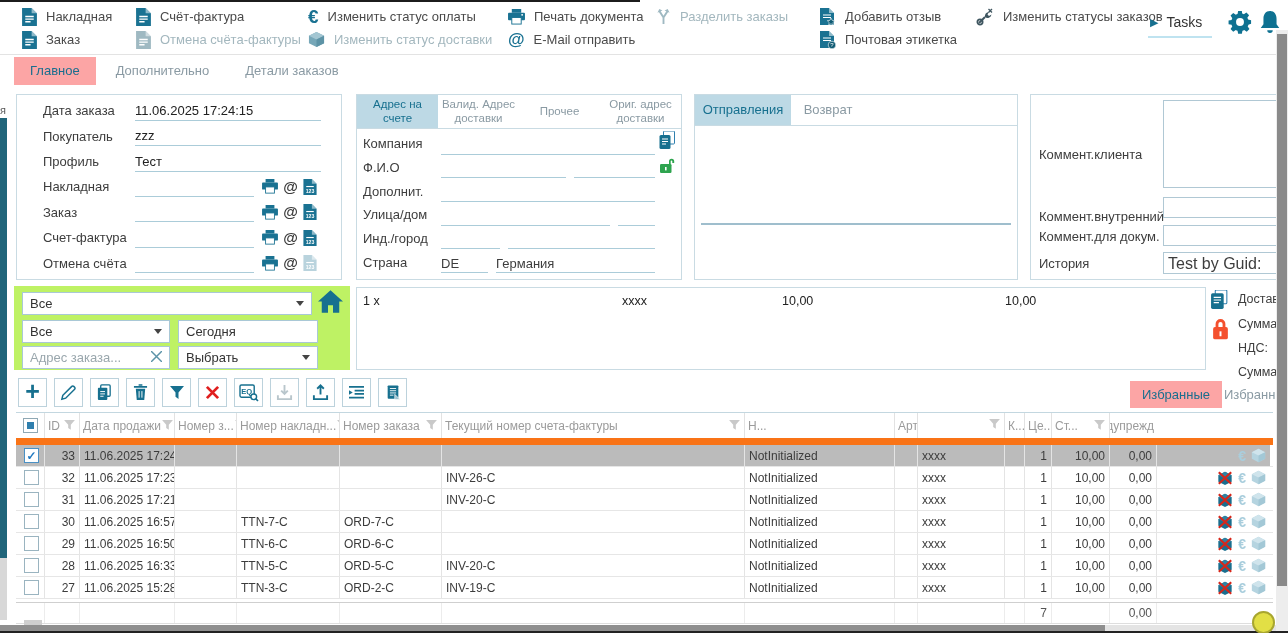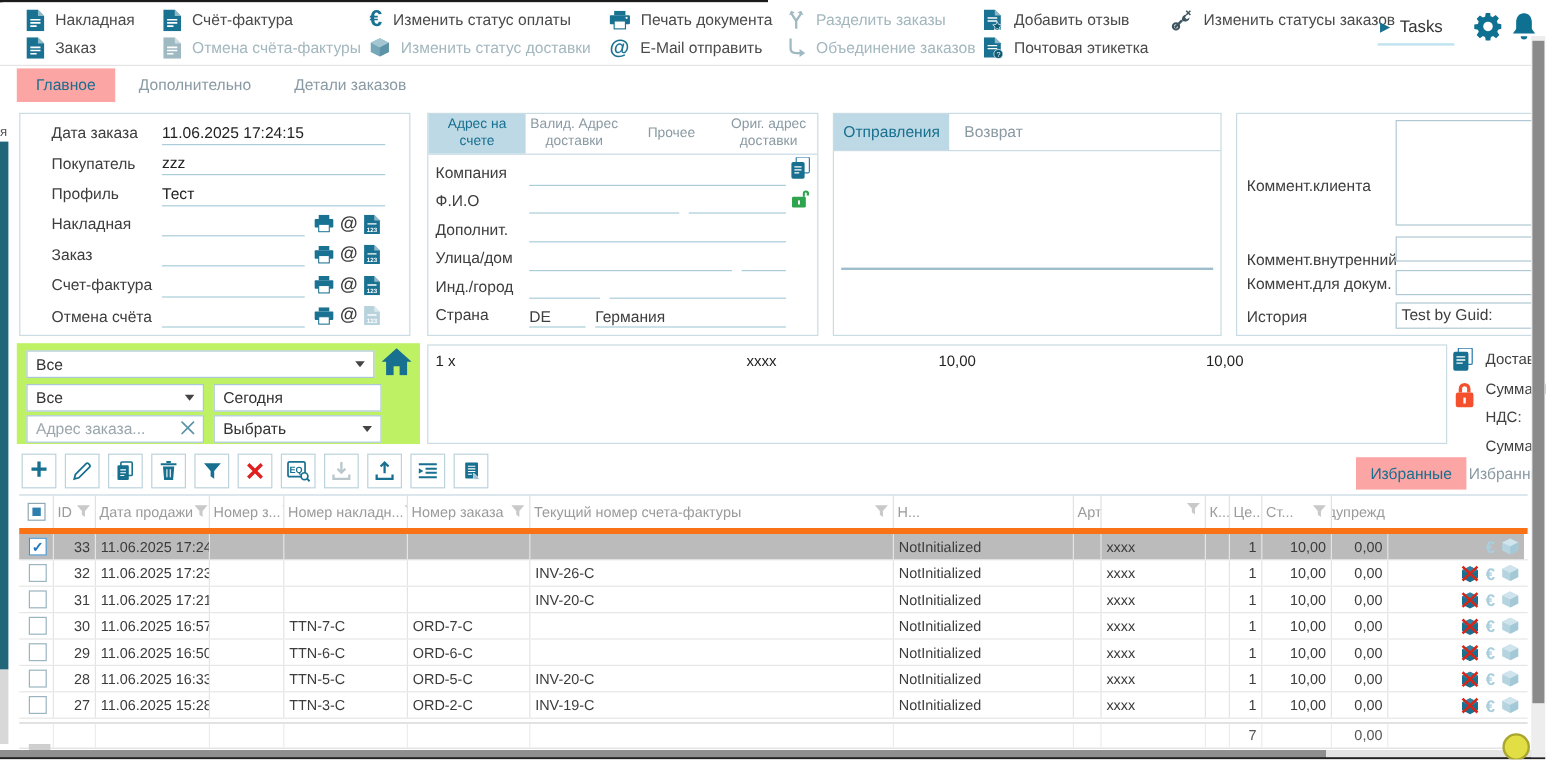--- a/index.html
+++ b/index.html
@@ -56,21 +56,21 @@
   .arow{flex:1;display:flex;align-items:flex-end;gap:8px;padding-bottom:2px;}
   .alabel{width:70px;font-size:13px;color:#3d3d3d;flex:0 0 auto;align-self:center;}
   .aval{border-bottom:1px solid #abccd9;font-size:13px;height:17px;line-height:17px;}
   .addr-side{position:absolute;right:5px;top:36px;display:flex;flex-direction:column;gap:6px;align-items:center;}
 
   .p-ship{left:694px;width:324px;}
   .ship-div{position:absolute;left:6px;right:6px;top:128px;border-top:2px solid #9fbecd;}
 
   .p-comm{left:1030px;width:254px;}
   .clabel{position:absolute;left:8px;font-size:13px;color:#3d3d3d;white-space:nowrap;}
-  .cbox{position:absolute;left:132px;background:#fff;border:1px solid #b0c8d4;font-size:13px;
+  .cbox{position:absolute;left:132px;background:#fff;border:1px solid #b0c8d4;font-size:16px;
         padding:2px 4px;box-sizing:border-box;white-space:nowrap;overflow:hidden;}
 
   
   .filterbox{position:absolute;left:14px;top:286px;width:336px;height:84px;background:#bef264;}
   .fselect,.finput{position:absolute;height:23px;background:#fff;border:1px solid #a9c8d6;box-sizing:border-box;
         font-size:13px;color:#333;display:flex;align-items:center;padding:0 7px;cursor:pointer;}
   .fselect .arr{margin-left:auto;width:0;height:0;border-left:4.5px solid transparent;
         border-right:4.5px solid transparent;border-top:5.5px solid #444;}
   .placeholder{color:#9aa7ad;}
   .clr-x{margin-left:auto;cursor:pointer;}
@@ -87,21 +87,21 @@
   .gbar{position:absolute;left:18px;top:378px;display:flex;gap:7px;}
   .gbtn{width:29px;height:29px;border:1px solid #bcd2dc;background:#fff;display:flex;align-items:center;
         justify-content:center;box-sizing:border-box;cursor:pointer;color:#17708f;}
   .gbtn.disabled{color:#b9c6cc;}
   .gplus{font-size:25px;font-weight:bold;color:#17708f;line-height:20px;margin-top:-3px;}
   .gridtabs{position:absolute;top:381px;height:29px;}
 
   
   .grid{display:grid;grid-template-columns:29px 35px 95px 62px 103px 102px 303px 150px 23px 87px 20px 27px 58px 47px 113px;}
   .thead{position:absolute;left:16px;top:412px;width:1257px;height:33px;box-sizing:border-box;
-         border-top:1px solid #c3d7e0;border-bottom:5px solid #f97316;background:#fff;}
+         border-top:1px solid #c3d7e0;border-bottom:7px solid #f97316;background:#fff;}
   .th{display:flex;align-items:center;font-size:12px;color:#9b9b9b;padding:0 3px;border-right:1px solid #e2e2e2;
       overflow:hidden;white-space:nowrap;cursor:pointer;}
   .th .fun{margin-left:auto;flex:0 0 auto;}
   .th.raised{align-items:flex-start;padding-top:5px;}
   .tbody{position:absolute;left:16px;top:445px;width:1257px;}
   .trow{height:21px;border-bottom:1px solid #e6e6e6;cursor:pointer;}
   .td{font-size:12px;color:#3c3c3c;border-right:1px solid #e4e4e4;padding:0 4px;display:flex;align-items:center;
       white-space:nowrap;overflow:hidden;box-sizing:border-box;}
   .num{justify-content:flex-end;}
   .trow.selected .td{background:#bbbbbb;}
@@ -212,27 +212,20 @@
 
     <div class="tgroup" style="left:656px">
       <div class="titem disabled">
         <svg class="ic" width="15" height="17" viewBox="0 0 16 18">
             <path d="M8 17v-7L3.5 3M8 10l4.5-7" stroke="currentColor" stroke-width="2" fill="none"></path>
             <path d="M1.5 5L3.5 1l3.4 1.6z" fill="currentColor"></path>
             <path d="M14.5 5L12.5 1l-3.4 1.6z" fill="currentColor"></path>
           </svg>
         <span class="lbl">Разделить заказы</span>
       </div>
-      <div class="titem disabled">
-        <svg class="ic" width="15" height="17" viewBox="0 0 16 18">
-            <path d="M3 1v9c0 3 2 4 5 4h4" stroke="currentColor" stroke-width="2" fill="none"></path>
-            <path d="M11 10.5L16 14l-5 3.5z" fill="currentColor"></path>
-          </svg>
-        <span class="lbl">Объединение заказов</span>
-      </div>
     </div>
 
     <div class="tgroup" style="left:820px">
       <div class="titem">
         <svg class="ic" width="16" height="18" viewBox="0 0 16 18">
             <path d="M0 0h9l5 5v12H0z" fill="currentColor"></path>
             <path d="M9 0l5 5H9z" fill="#fff" opacity=".5"></path>
             <path d="M3 7h8M3 9.5h8" stroke="#fff" stroke-width="1.2"></path>
             <path d="M11 10l1.2 2.4 2.6.3-1.9 1.8.5 2.6-2.4-1.3-2.3 1.3.5-2.6-1.9-1.8 2.6-.3z" fill="#0e5a73" stroke="#fff" stroke-width=".6"></path>
           </svg>

